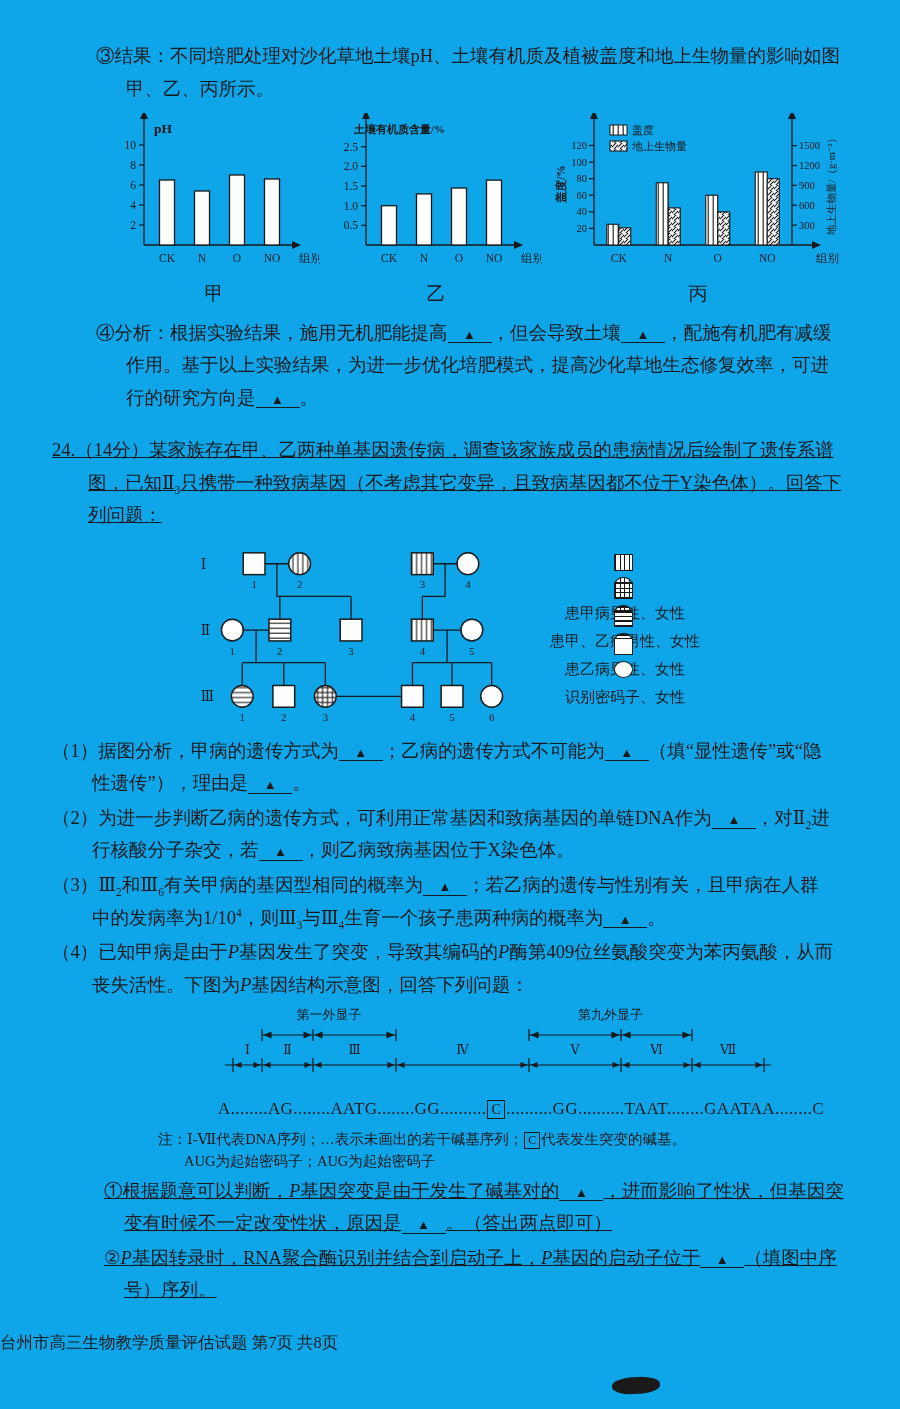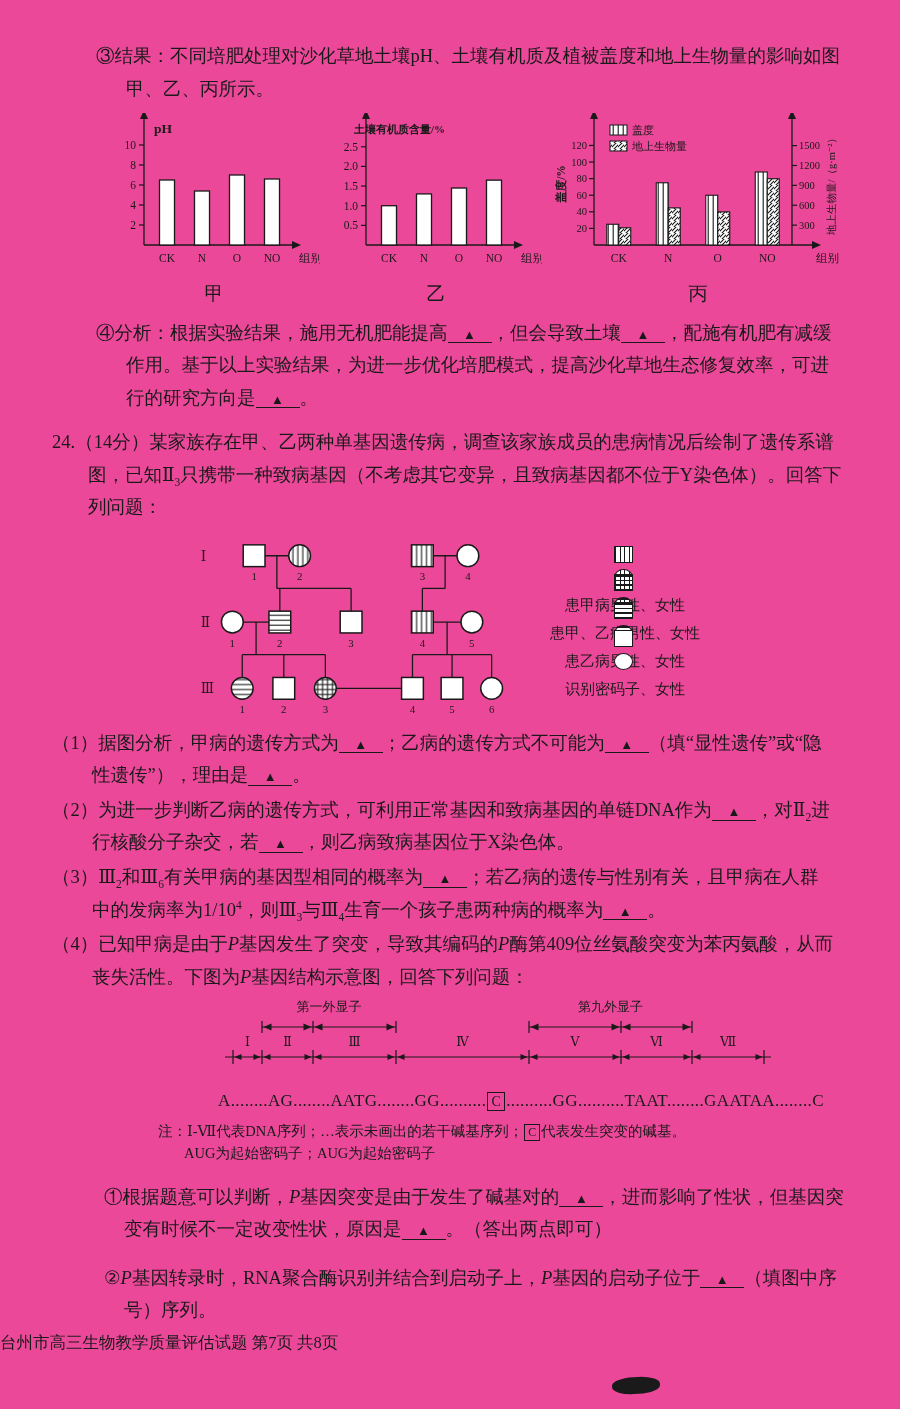--- a/index.html
+++ b/index.html
@@ -1,29 +1,29 @@
 <!DOCTYPE html>
 <html><head>
 <meta charset="utf-8">
 <style>
   * { box-sizing: border-box; }
   html, body { margin: 0; padding: 0; }
   body { background: #d8d8d4; }
   #page {
     position: relative; width: 900px; height: 1409px; margin: 0 auto;
-    background: #ec4899; color: #191919; overflow: hidden;
+    background: #0ea5e9; color: #191919; overflow: hidden;
     font-family: "Liberation Serif", "DejaVu Serif", serif;
     font-size: 18.5px; line-height: 1.76;
   }
   .content { padding: 40px 52px 0 52px; }
   p { margin: 0; }
   .sec { margin-left: 44px; width: 748px; padding-left: 30px; text-indent: -30px; }
-  .q24 { margin-top: 12px; width: 796px; padding-left: 36px; text-indent: -36px; }
+  .q24 { margin-top: 20px; width: 796px; padding-left: 36px; text-indent: -36px; text-decoration: underline; }
   .qq { margin-top: 2px; width: 784px; padding-left: 40px; text-indent: -40px; }
-  .subq { margin-top: 16px; margin-left: 52px; width: 742px; padding-left: 20px; text-indent: -20px; }
+  .subq { margin-top: 2px; margin-left: 52px; width: 742px; padding-left: 20px; text-indent: -20px; text-decoration: underline; }
   .charts-row { display: flex; align-items: flex-end; gap: 10px; margin: 8px 0 6px 56px; }
   .chart-box { display: flex; flex-direction: column; align-items: center; }
   .chart-caption { font-size: 19px; margin-top: -4px; }
   .pedigree-row { display: flex; gap: 16px; margin: 6px 0 4px 140px; align-items: flex-start; }
   .legend { margin-top: 16px; }
   .legend-row { display: flex; align-items: center; gap: 6px; height: 28px; flex-direction: column; }
   .sw { display: inline-block; width: 19px; height: 17px; border: 1.6px solid #191919; flex: 0 0 auto; }
   .sw-ci { border-radius: 50%; }
   .legend-label { font-size: 15px; margin-left: 4px; white-space: nowrap; }
   .fill-vstripe { background: repeating-linear-gradient(90deg, #191919 0 1.4px, #fff 1.4px 4.5px); }

